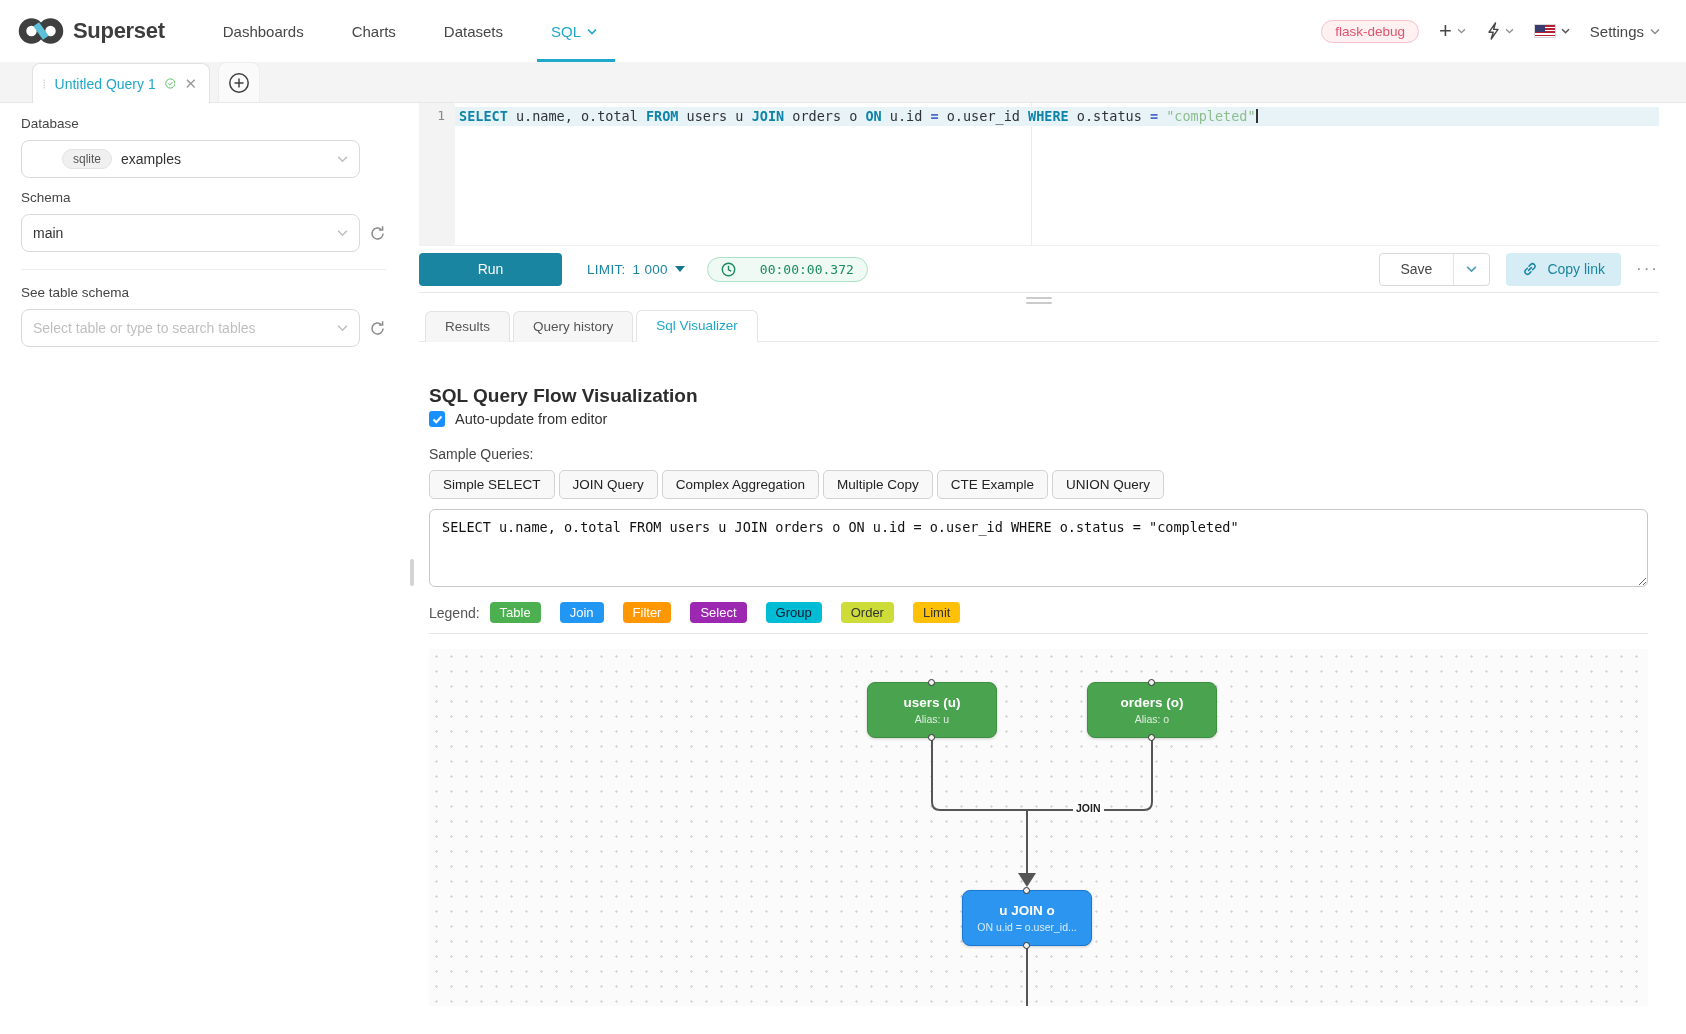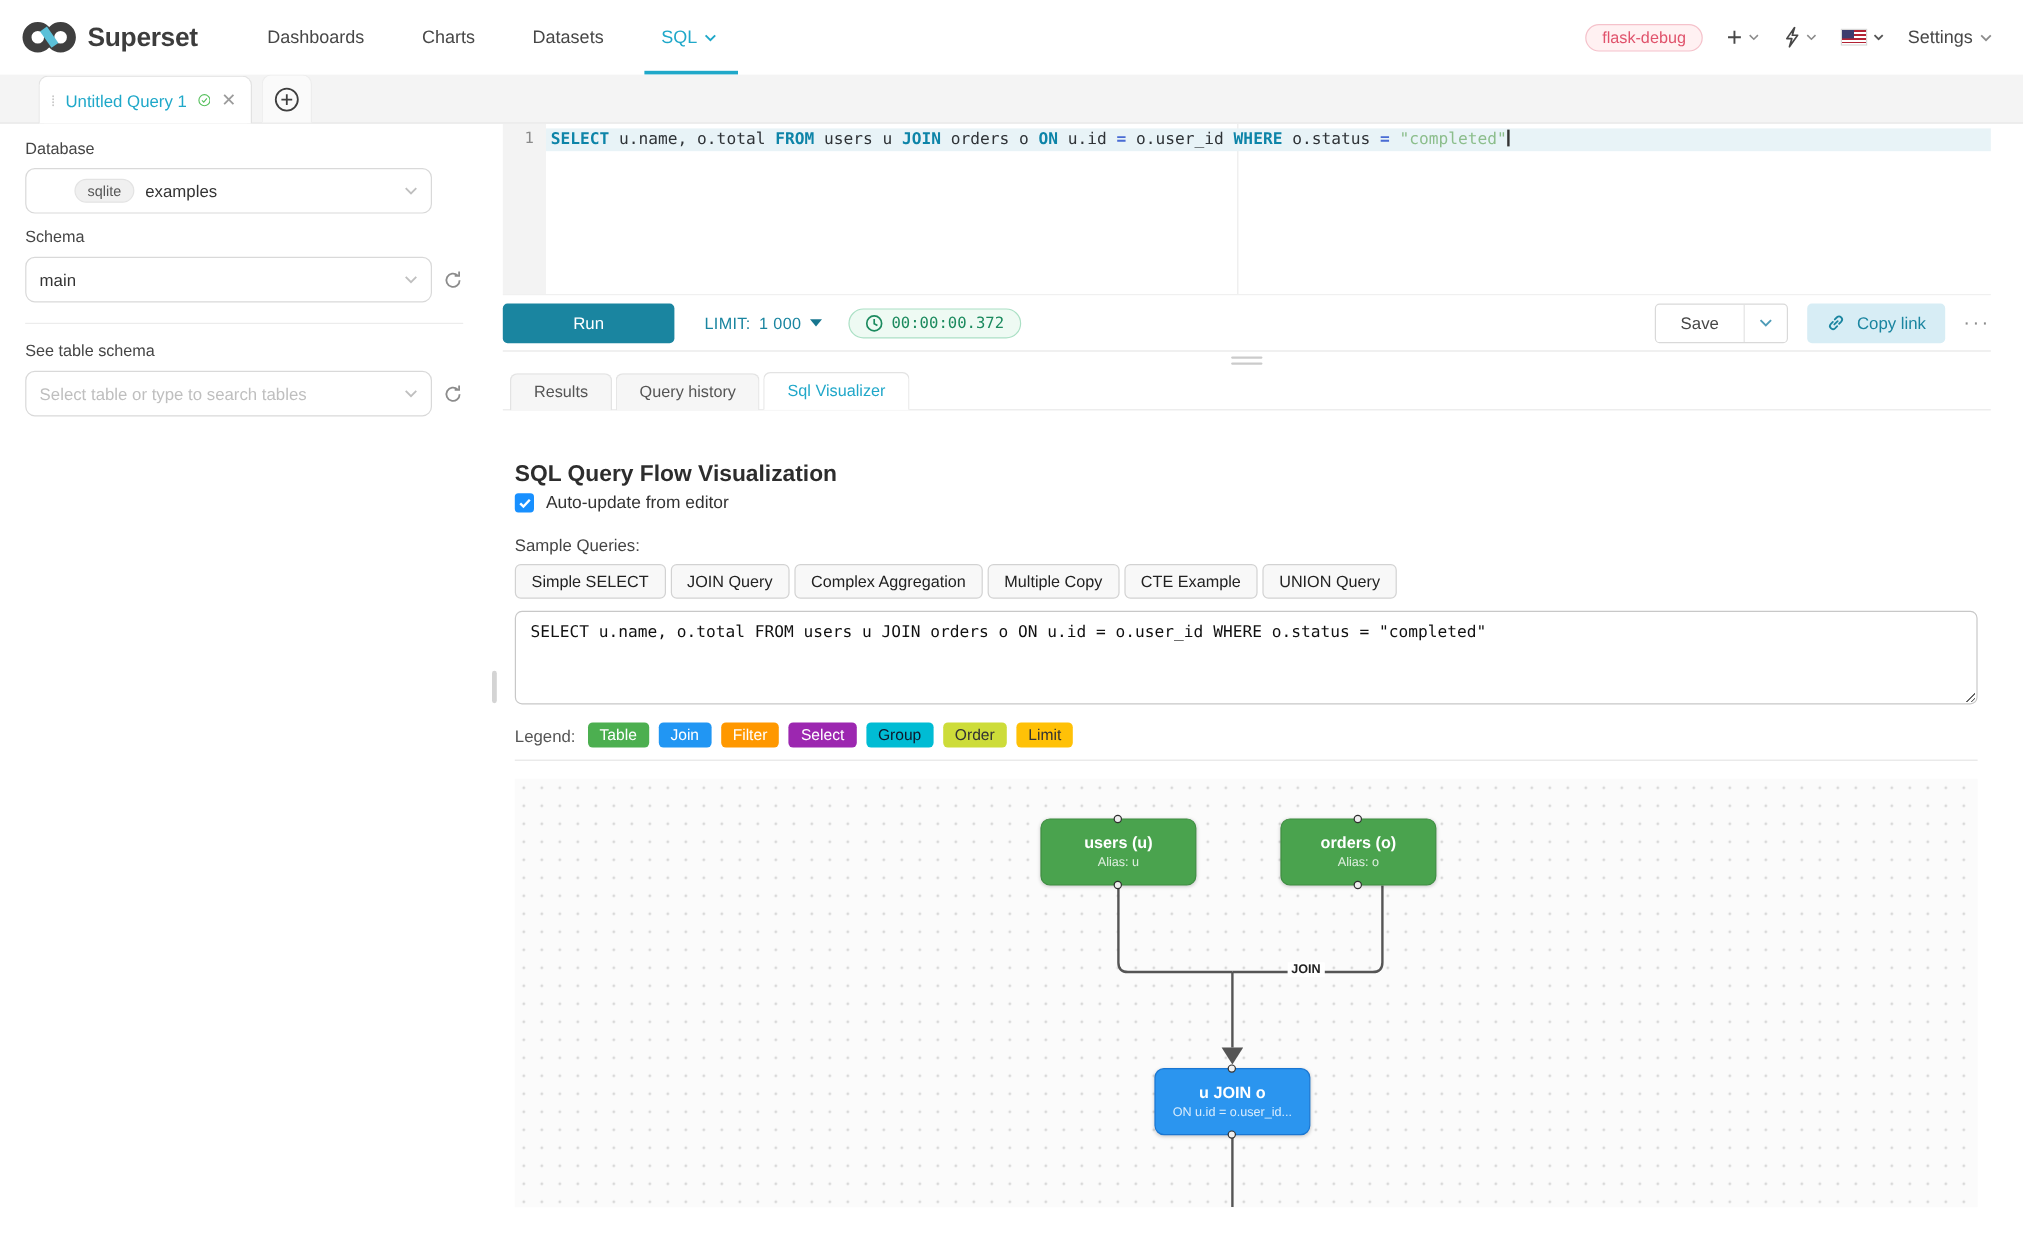--- a/index.html
+++ b/index.html
@@ -58,21 +58,21 @@
   .tok-op { color:#4a6cd4; font-weight:bold; }
   .tok-str { color:#8cbe8c; }
   .caret { display:inline-block; width:2px; height:14px; background:#333; vertical-align:-2px; }
 
   
   .run-toolbar { height:48px; border-top:1px solid #f0f0f0; border-bottom:1px solid #e6e6e6; display:flex; align-items:center; }
   .run-btn { width:143px; height:33px; background:#1a85a0; color:#fff; font-size:14px; border:none; border-radius:4px; cursor:pointer; }
   .limit { display:flex; align-items:center; gap:7px; margin-left:25px; cursor:pointer; }
   .limit-label, .limit-value { font-size:13.5px; color:#1a85a0; letter-spacing:0.3px; }
   .caret-down { width:0; height:0; border-left:5px solid transparent; border-right:5px solid transparent; border-top:6px solid #17768f; }
-  .timer { margin-left:22px; display:flex; align-items:center; gap:7px; border:1px solid #abe0c5; background:#eefaf3; border-radius:15px; padding:4px 13px; }
+  .timer { margin-left:22px; display:flex; align-items:center; gap:24px; border:1px solid #abe0c5; background:#eefaf3; border-radius:15px; padding:4px 13px; }
   .timer-text { font-family:"DejaVu Sans Mono", monospace; font-size:13px; color:#1b8a5e; }
   .tb-spacer { flex:1; }
   .save-group { display:flex; align-items:stretch; border:1px solid #d9d9d9; border-radius:4px; height:33px; overflow:hidden; background:#fff; }
   .save-main { padding:0 21px; display:flex; align-items:center; font-size:14px; color:#474747; cursor:pointer; }
   .save-caret { width:36px; display:flex; align-items:center; justify-content:center; border-left:1px solid #e4e4e4; cursor:pointer; }
   .copylink-btn { margin-left:16px; height:33px; background:#d7edf5; border:none; border-radius:4px; padding:0 16px; display:flex; align-items:center; gap:9px; font-size:14px; color:#1a85a0; cursor:pointer; }
   .more-dots { margin-left:15px; color:#8c8c8c; font-size:17px; letter-spacing:2px; cursor:pointer; }
 
   
   .panel-grip { position:relative; height:13px; }
@@ -323,21 +323,21 @@
             <button class="sample-btn">Complex Aggregation</button>
             <button class="sample-btn">Multiple Copy</button>
             <button class="sample-btn">CTE Example</button>
             <button class="sample-btn">UNION Query</button>
           </div>
 
         <textarea class="sql-textarea" spellcheck="false" style="">SELECT u.name, o.total FROM users u JOIN orders o ON u.id = o.user_id WHERE o.status = "completed"</textarea>
 
         <div class="legend-row">
           <span class="legend-label">Legend:</span>
-          <span id="legend-badges" style="display:flex; gap:8px;text-align:right;">
+          <span id="legend-badges" style="display:flex; gap:19px;text-align:right;">
               <span class="legend-badge" style="background: rgb(76, 175, 80); color: rgb(255, 255, 255);">Table</span>
               <span class="legend-badge" style="background: rgb(33, 150, 243); color: rgb(255, 255, 255);">Join</span>
               <span class="legend-badge" style="background: rgb(255, 152, 0); color: rgb(255, 255, 255);">Filter</span>
               <span class="legend-badge" style="background: rgb(156, 39, 176); color: rgb(255, 255, 255);">Select</span>
               <span class="legend-badge" style="background: rgb(0, 188, 212); color: #0f172a;">Group</span>
               <span class="legend-badge" style="background: rgb(205, 220, 57); color: rgb(51, 51, 51);">Order</span>
               <span class="legend-badge" style="background: rgb(255, 193, 7); color: rgb(51, 51, 51);">Limit</span>
             </span>
         </div>
 
@@ -351,21 +351,21 @@
             <polygon points="589,224 607,224 598,238" fill="#555"></polygon>
             <path d="M598,298 L598,357" fill="none" stroke="#555" stroke-width="2"></path>
           </svg>
           <span class="edge-label">JOIN</span>
         <div class="flow-node" style="left: 438px; top: 33px; background: rgb(74, 163, 78); border: 1px solid rgb(62, 142, 65);">
               <div class="nt">users (u)</div>
               <div class="ns">Alias: u</div>
               <span class="handle top"></span>
               <span class="handle bottom"></span>
             </div>
-            <div class="flow-node" style="left: 638px; top: 33px; background: rgb(74, 163, 78); border: 1px solid rgb(62, 142, 65);">
+            <div class="flow-node" style="left: 658px; top: 33px; background: rgb(74, 163, 78); border: 1px solid rgb(62, 142, 65);">
               <div class="nt">orders (o)</div>
               <div class="ns">Alias: o</div>
               <span class="handle top"></span>
               <span class="handle bottom"></span>
             </div>
             <div class="flow-node" style="left: 533px; top: 241px; background: rgb(43, 149, 239); border: 1px solid rgb(25, 118, 210);">
               <div class="nt">u JOIN o</div>
               <div class="ns">ON u.id = o.user_id...</div>
               <span class="handle top"></span>
               <span class="handle bottom"></span>

